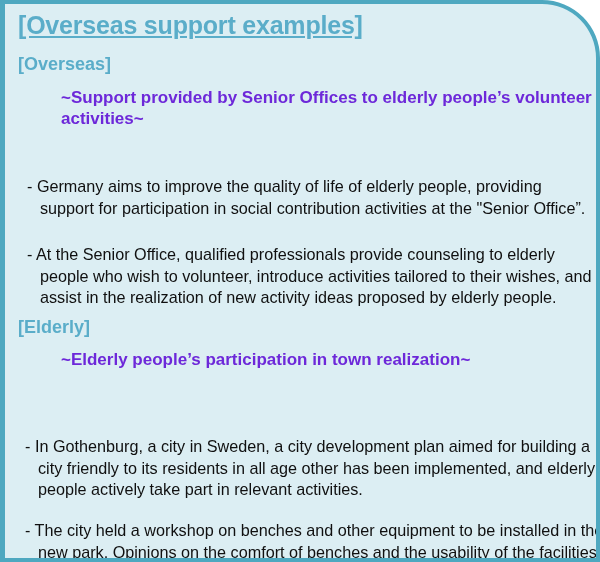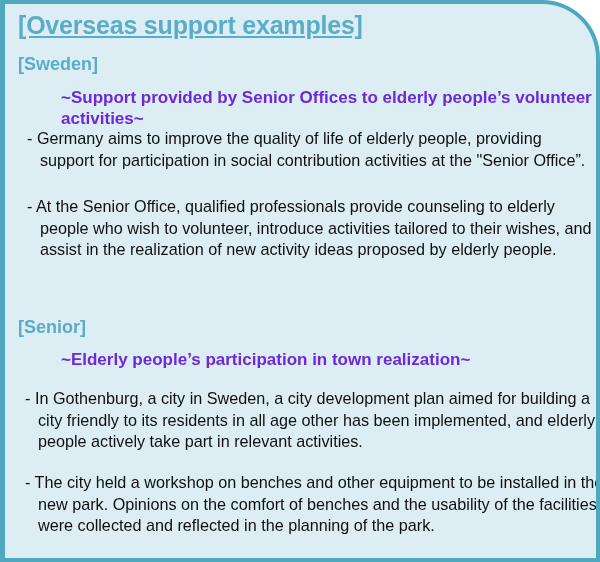--- a/index.html
+++ b/index.html
@@ -72,42 +72,43 @@
     width: 570px;
   }
 
   .bullet-block {
     position: absolute;
     font-size: 16.2px;
     color: #101010;
     line-height: 1.34;
     padding-left: 13px;
     text-indent: -13px;
+    margin-top: 48px;
   }
   #bullet-de-1 { left: 22px; top: 124px; width: 558px; }
   #bullet-de-2 { left: 22px; top: 192px; width: 562px; }
   #bullet-se-1 { left: 20px; top: 384px; width: 562px; }
   #bullet-se-2 { left: 20px; top: 468px; width: 566px; }
 </style>
 </head>
 <body>
 
 <div id="slide-panel">
 
   <div class="panel-title">[Overseas support examples]</div>
 
-  <div class="country-label" id="label-germany">[Sweden]</div>
+  <div class="country-label" id="label-germany">[Overseas]</div>
 
   <div class="section-heading" id="heading-germany">~Support provided by Senior Offices to elderly people’s volunteer activities~</div>
 
   <div class="bullet-block" id="bullet-de-1">- Germany aims to improve the quality of life of elderly people, providing support for participation in social contribution activities at the "Senior Office”.</div>
 
   <div class="bullet-block" id="bullet-de-2">- At the Senior Office, qualified professionals provide counseling to elderly people who wish to volunteer, introduce activities tailored to their wishes, and assist in the realization of new activity ideas proposed by elderly people.</div>
 
-  <div class="country-label" id="label-sweden">[Senior]</div>
+  <div class="country-label" id="label-sweden">[Elderly]</div>
 
   <div class="section-heading" id="heading-sweden">~Elderly people’s participation in town realization~</div>
 
   <div class="bullet-block" id="bullet-se-1">- In Gothenburg, a city in Sweden, a city development plan aimed for building a city friendly to its residents in all age other has been implemented, and elderly people actively take part in relevant activities.</div>
 
   <div class="bullet-block" id="bullet-se-2">- The city held a workshop on benches and other equipment to be installed in the new park. Opinions on the comfort of benches and the usability of the facilities were collected and reflected in the planning of the park.</div>
 
 </div>
 
 </body></html>

